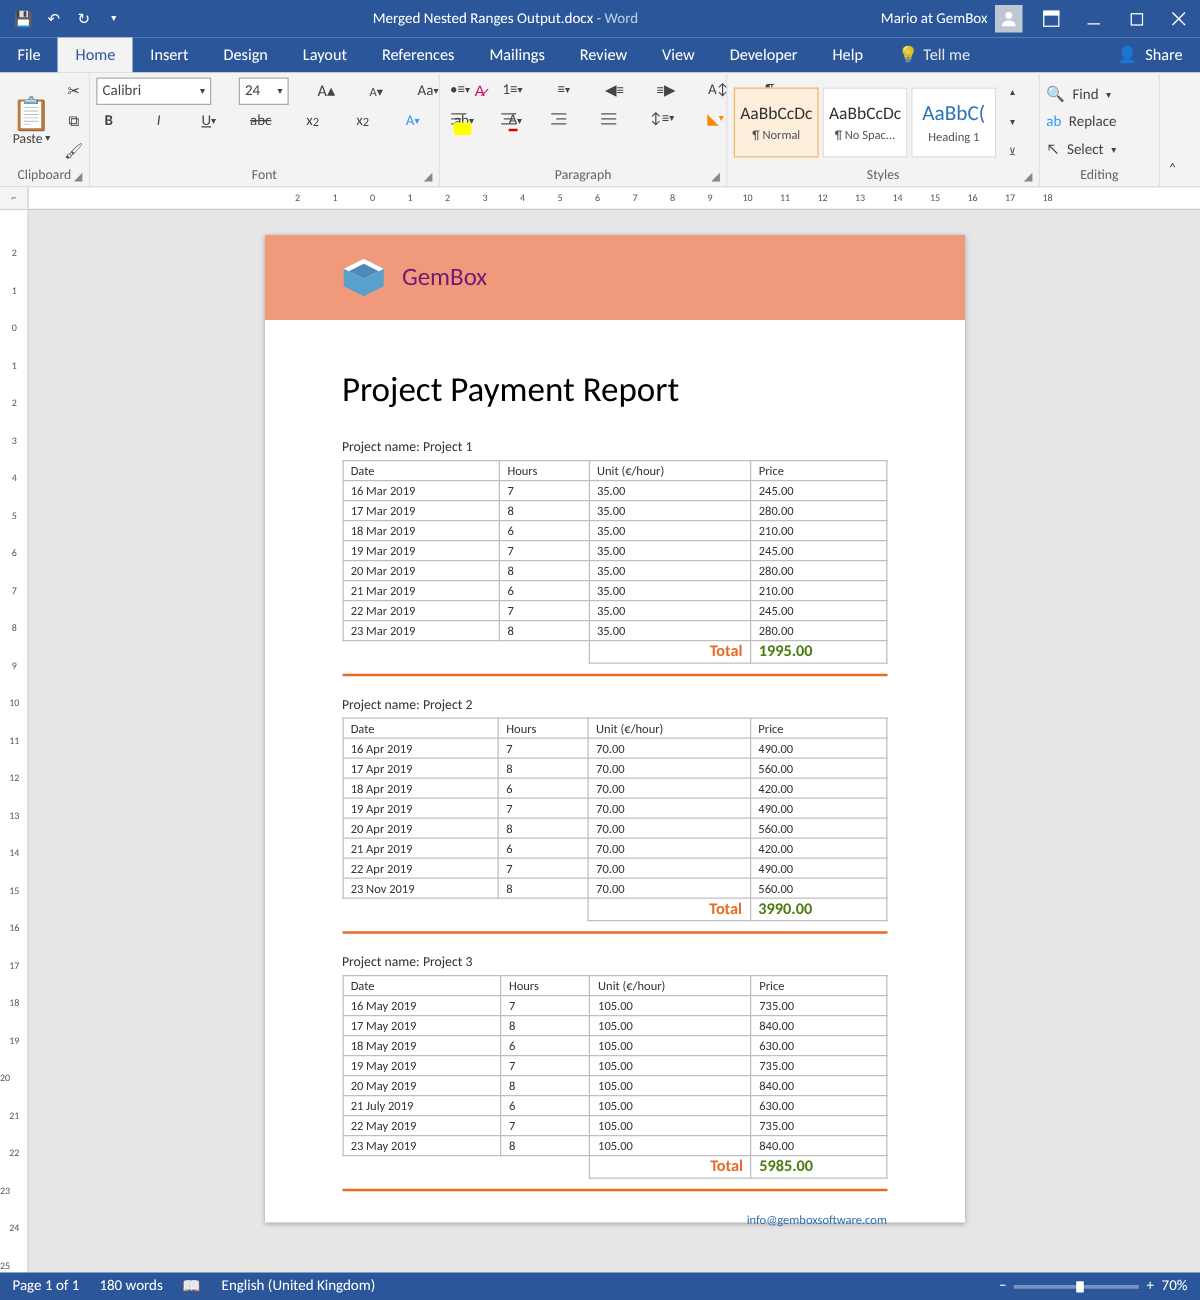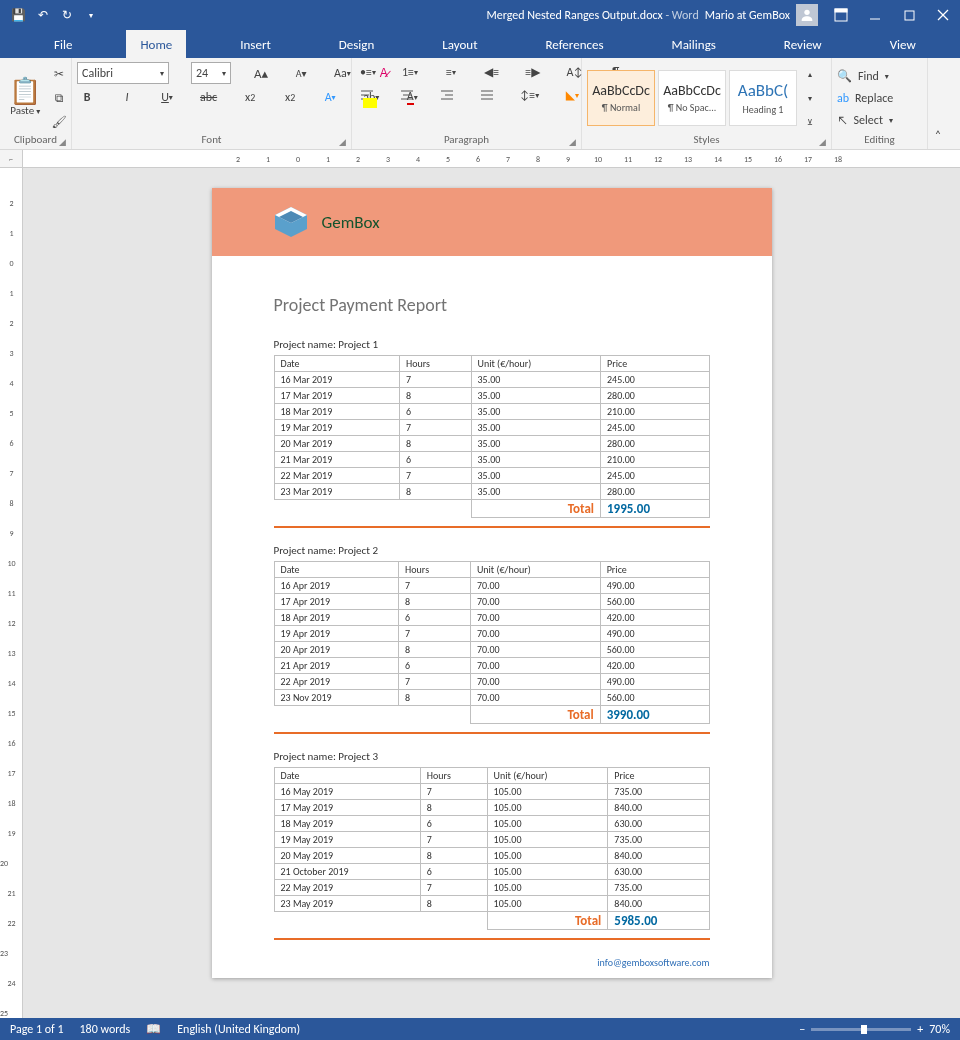--- a/index.html
+++ b/index.html
@@ -1,28 +1,28 @@
 <!DOCTYPE html>
 <html><head>
 <meta charset="utf-8">
 <style>
 *{margin:0;padding:0;box-sizing:border-box;font-family:"Segoe UI",Calibri,sans-serif;}
 body{background:#e6e6e6;width:960px;height:1040px;overflow:hidden;position:relative;}
 .titlebar{height:30px;background:#2b579a;display:flex;align-items:center;color:#fff;font-size:12px;}
 .titlebar .qat{display:flex;align-items:center;gap:2px;padding:0 8px;}
 .titlebar .qat span{width:22px;height:22px;display:inline-flex;align-items:center;justify-content:center;cursor:pointer;}
-.titlebar .doc-title{flex:1;text-align:right;}
+.titlebar .doc-title{flex:1;text-align:center;}
 .titlebar .doc-title .dim{opacity:.7;}
 .titlebar .user{display:flex;align-items:center;gap:6px;padding:0 6px;}
 .titlebar .winbtns{display:flex;}
 .titlebar .winbtns span{width:34px;height:30px;display:inline-flex;align-items:center;justify-content:center;cursor:pointer;}
 .avatar{width:22px;height:22px;background:#bfc7d4;display:inline-flex;align-items:center;justify-content:center;}
 .avatar svg{width:16px;height:16px;}
 .menubar{height:28px;background:#2b579a;display:flex;align-items:center;color:#fff;font-size:13px;}
-.menubar .tab{padding:0 14px;height:28px;display:flex;align-items:center;cursor:pointer;white-space:nowrap;margin-left:40px;}
+.menubar .tab{padding:0 14px;height:28px;display:flex;align-items:center;cursor:pointer;white-space:nowrap;}
 .menubar .tab.active{background:#f3f3f3;color:#2b579a;}
 .menubar .tell{display:flex;align-items:center;gap:4px;opacity:.85;}
 .menubar .spacer{flex:1;}
 .menubar .share{display:flex;align-items:center;gap:6px;padding:0 14px;cursor:pointer;}
 .ribbon{height:92px;background:#f3f3f3;border-bottom:1px solid #d8d8d8;display:flex;font-size:12px;color:#444;}
 .group{border-right:1px solid #e1e1e1;display:flex;flex-direction:column;padding:4px 5px 0 5px;}
 .group .body{flex:1;display:flex;align-items:center;gap:3px;}
 .group .label{height:16px;font-size:11px;color:#666;text-align:center;position:relative;}
 .group .label .dlg{position:absolute;right:0;bottom:2px;font-size:9px;color:#888;cursor:pointer;}
 .btn{min-width:20px;height:20px;display:inline-flex;align-items:center;justify-content:center;cursor:pointer;border:1px solid transparent;padding:0 2px;}
@@ -41,30 +41,30 @@
 .ruler-h{height:18px;background:#fff;border-bottom:1px solid #ccc;position:relative;font-size:8px;color:#555;display:flex;}
 .ruler-h .corner{width:23px;border-right:1px solid #ccc;display:flex;align-items:center;justify-content:center;background:#f4f4f4;}
 .ruler-h .strip{flex:1;position:relative;overflow:hidden;}
 .ruler-h .strip .scale{position:absolute;left:200px;top:0;height:18px;display:flex;align-items:center;}
 .workspace{position:absolute;top:168px;bottom:22px;left:0;right:0;display:flex;}
 .ruler-v{width:23px;background:#fff;border-right:1px solid #ccc;position:relative;font-size:8px;color:#555;}
 .ruler-v .scale{position:absolute;top:20px;left:0;width:23px;}
 .docarea{flex:1;overflow:auto;background:#e6e6e6;display:flex;justify-content:center;}
 .page{width:560px;min-height:790px;background:#fff;margin:20px 0 40px 0;box-shadow:0 1px 4px rgba(0,0,0,.3);position:relative;}
 .page-header{height:68px;background:#f0997b;display:flex;align-items:center;padding-left:60px;gap:12px;}
-.page-header .logo-txt{color:#14532d;font-size:17px;font-weight:500;}
+.page-header .logo-txt{color:#701a75;font-size:20px;font-weight:500;}
 .page-content{padding:38px 62px 10px 62px;}
-.page-title{font-family:Calibri;font-size:18px;color:#737373;font-weight:400;margin-bottom:22px;}
+.page-title{font-family:Calibri;font-size:28px;color:#000000;font-weight:400;margin-bottom:22px;}
 .pname{font-size:11px;color:#333;margin:6px 0 4px 0;}
 table.proj{width:100%;border-collapse:collapse;font-size:10px;color:#333;}
 table.proj td,table.proj th{border:1px solid #bfbfbf;padding:1px 6px;text-align:left;font-weight:normal;height:13px;}
 table.proj tr.total td{border-top:1px solid #bfbfbf;}
 table.proj tr.total .empty{border:none;}
 table.proj tr.total .tlab{text-align:right;color:#e86c28;font-weight:bold;font-size:13px;}
-table.proj tr.total .tval{color:#0369a1;font-weight:bold;font-size:13px;}
+table.proj tr.total .tval{color:#4d7c0f;font-weight:bold;font-size:13px;}
 .orange-line{height:2px;background:#e86c28;margin:8px 0 16px 0;}
 .footer-link{text-align:right;font-size:10px;color:#2f6fb7;margin-top:16px;cursor:pointer;}
 .statusbar{position:absolute;bottom:0;left:0;right:0;height:22px;background:#2b579a;color:#fff;font-size:12px;display:flex;align-items:center;padding:0 10px;gap:16px;}
 .statusbar .spacer{flex:1;}
 .statusbar .zoom{display:flex;align-items:center;gap:6px;}
 .zoom-slider{width:100px;height:3px;background:#7893bf;position:relative;}
 .zoom-slider .thumb{position:absolute;top:-3px;width:6px;height:9px;background:#fff;left:50px;}
 .caret{font-size:8px;}
 .underline-color{border-bottom:2px solid #d00;}
 .highlight-swatch{background:#ffff00;width:14px;height:10px;display:inline-block;}
@@ -540,21 +540,21 @@
                     <td>105.00</td>
                     <td>735.00</td>
                   </tr>
                   <tr>
                     <td>20 May 2019</td>
                     <td>8</td>
                     <td>105.00</td>
                     <td>840.00</td>
                   </tr>
                   <tr>
-                    <td>21 October 2019</td>
+                    <td>21 July 2019</td>
                     <td>6</td>
                     <td>105.00</td>
                     <td>630.00</td>
                   </tr>
                   <tr>
                     <td>22 May 2019</td>
                     <td>7</td>
                     <td>105.00</td>
                     <td>735.00</td>
                   </tr>

